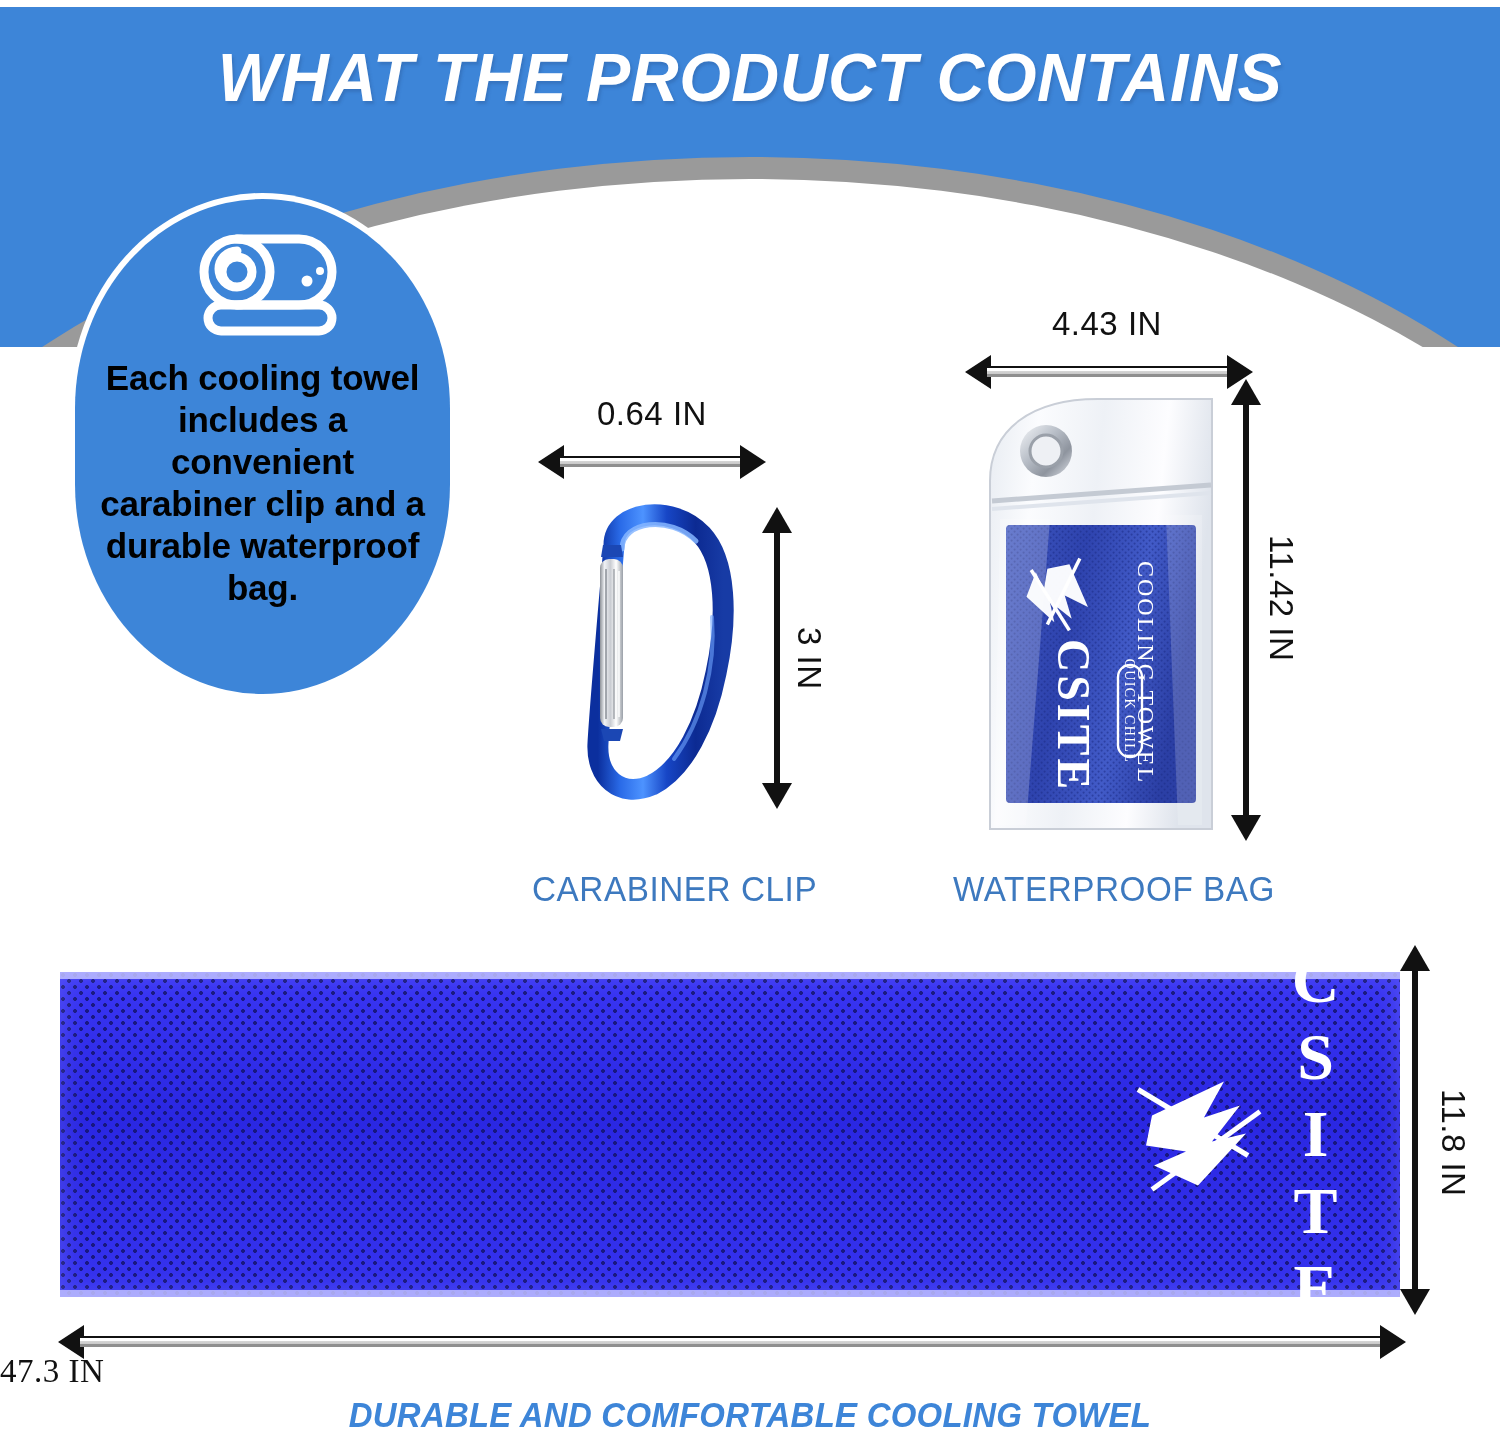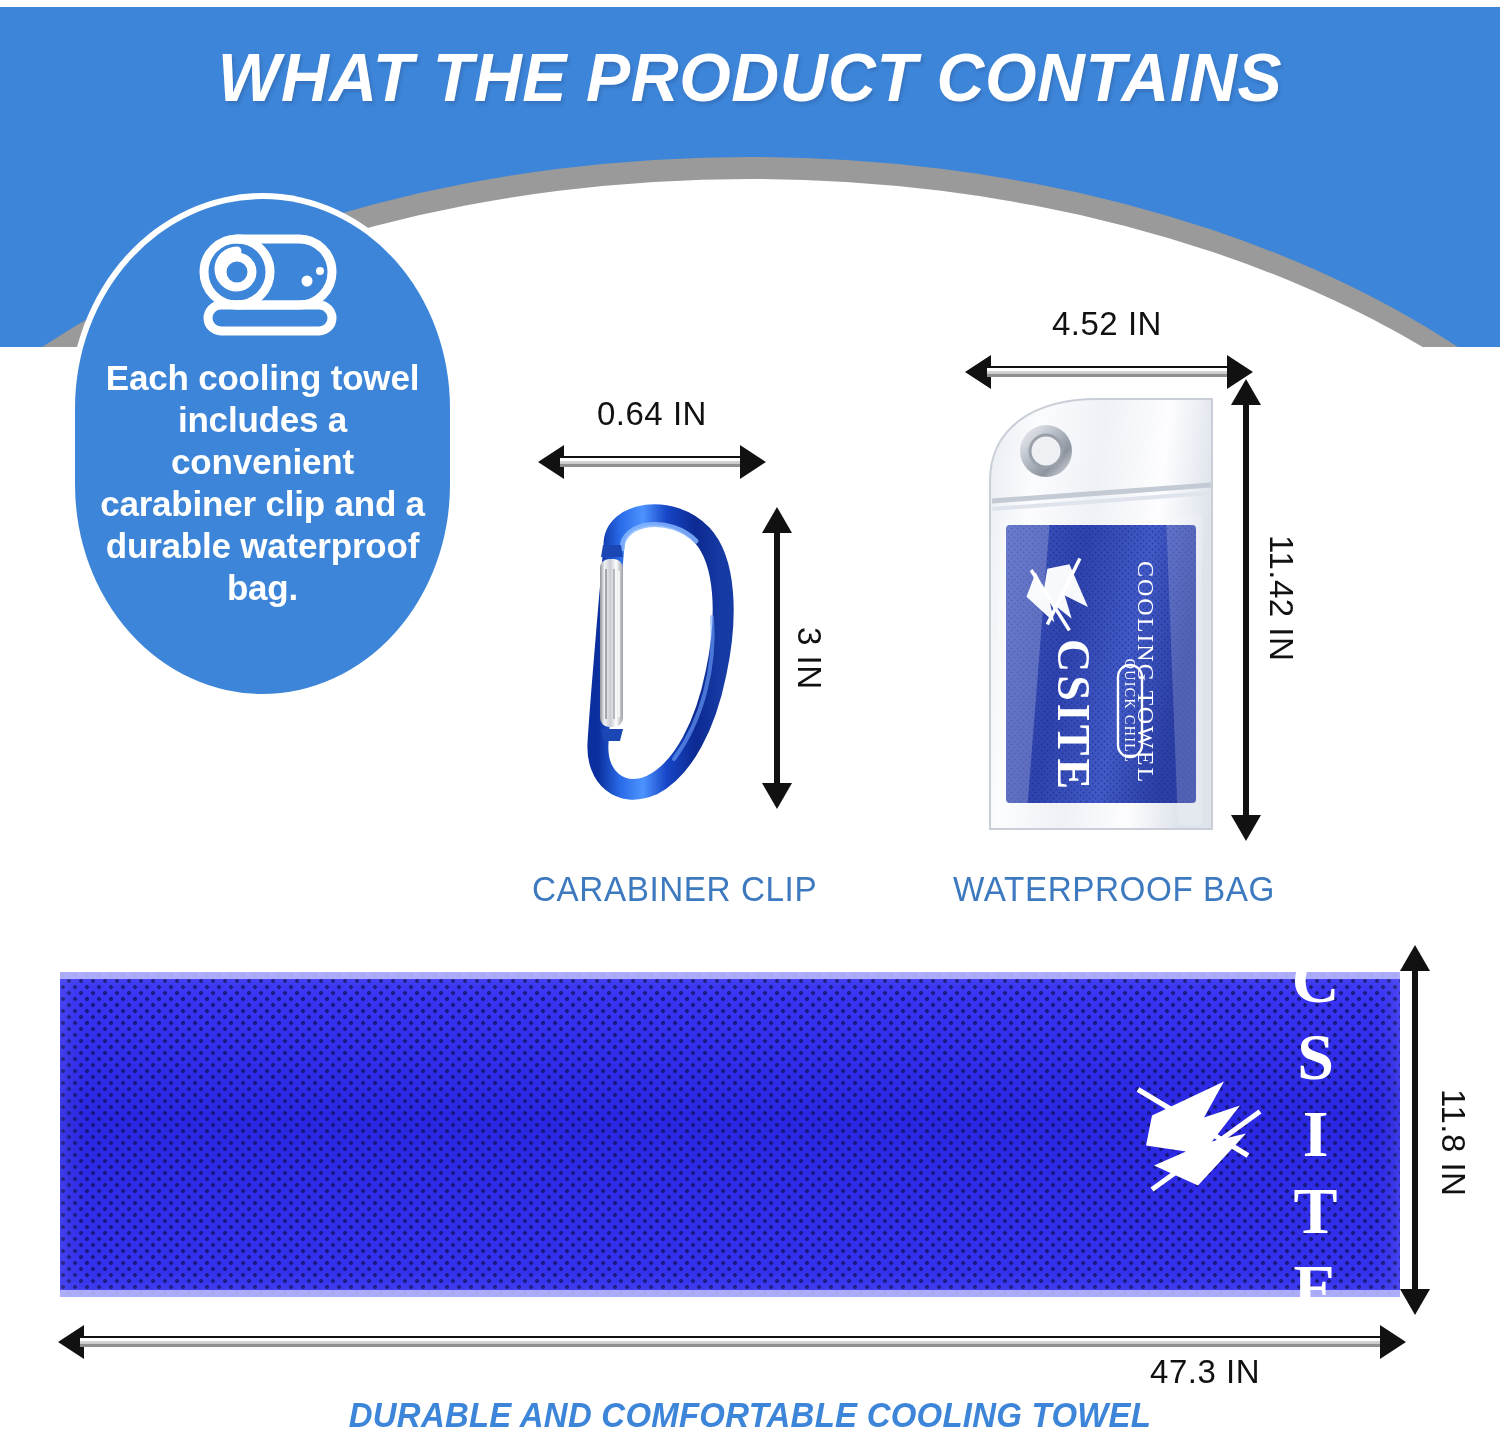--- a/index.html
+++ b/index.html
@@ -78,21 +78,21 @@
   }
   .badge-icon {
     margin-top: 30px;
     width: 168px;
     height: 112px;
   }
   .badge-text {
     margin-top: 16px;
     width: 330px;
     text-align: center;
-    color: #ffffff;
+    color: #000000;
     font-size: 35px;
     font-weight: bold;
     line-height: 1.20;
     letter-spacing: -0.2px;
   }
 
   
   .dim-label {
     position: absolute;
     color: #111111;
@@ -324,21 +324,21 @@
       <line x1="58" y1="72" x2="58" y2="222" stroke="#7c8189" stroke-width="1.4" opacity="0.7"></line>
       <line x1="63" y1="74" x2="63" y2="220" stroke="#ffffff" stroke-width="1.6" opacity="0.9"></line>
 
       <path d="M45 60 h22 l-2 -12 h-18 z" fill="#1b47b4"></path>
       <path d="M45 232 h22 l-3 12 h-16 z" fill="#1b47b4"></path>
     </svg>
   </div>
 
   <div class="item-caption" style="left:532px; top:862px;">CARABINER CLIP</div>
 
-  <div class="dim-label" style="left:1052px; top:298px;">4.52 IN</div>
+  <div class="dim-label" style="left:1052px; top:298px;">4.43 IN</div>
 
   <div class="harrow" style="left:965px; top:348px; width:288px;">
     <div class="head left"></div>
     <div class="bar"></div>
     <div class="head right"></div>
   </div>
 
   <div class="varrow" style="left:1231px; top:372px; height:462px;">
     <div class="head up"></div>
     <div class="line"></div>
@@ -435,17 +435,17 @@
       <div class="towel-brand">CSITE</div>
     </div>
   </div>
 
   <div class="harrow" style="left:58px; top:1318px; width:1348px;">
     <div class="head left"></div>
     <div class="bar"></div>
     <div class="head right"></div>
   </div>
 
-  <div class="dim-label" style="left:0; top:1346px; width:1260px; text-align:right;">47.3 IN</div>
+  <div class="dim-label" style="left:0; top:1346px; width:1260px; text-align:left;font-family:Liberation Serif, serif;">47.3 IN</div>
 
   <div class="bottom-caption">DURABLE AND COMFORTABLE COOLING TOWEL</div>
 
 </div>
 
 </body></html>

